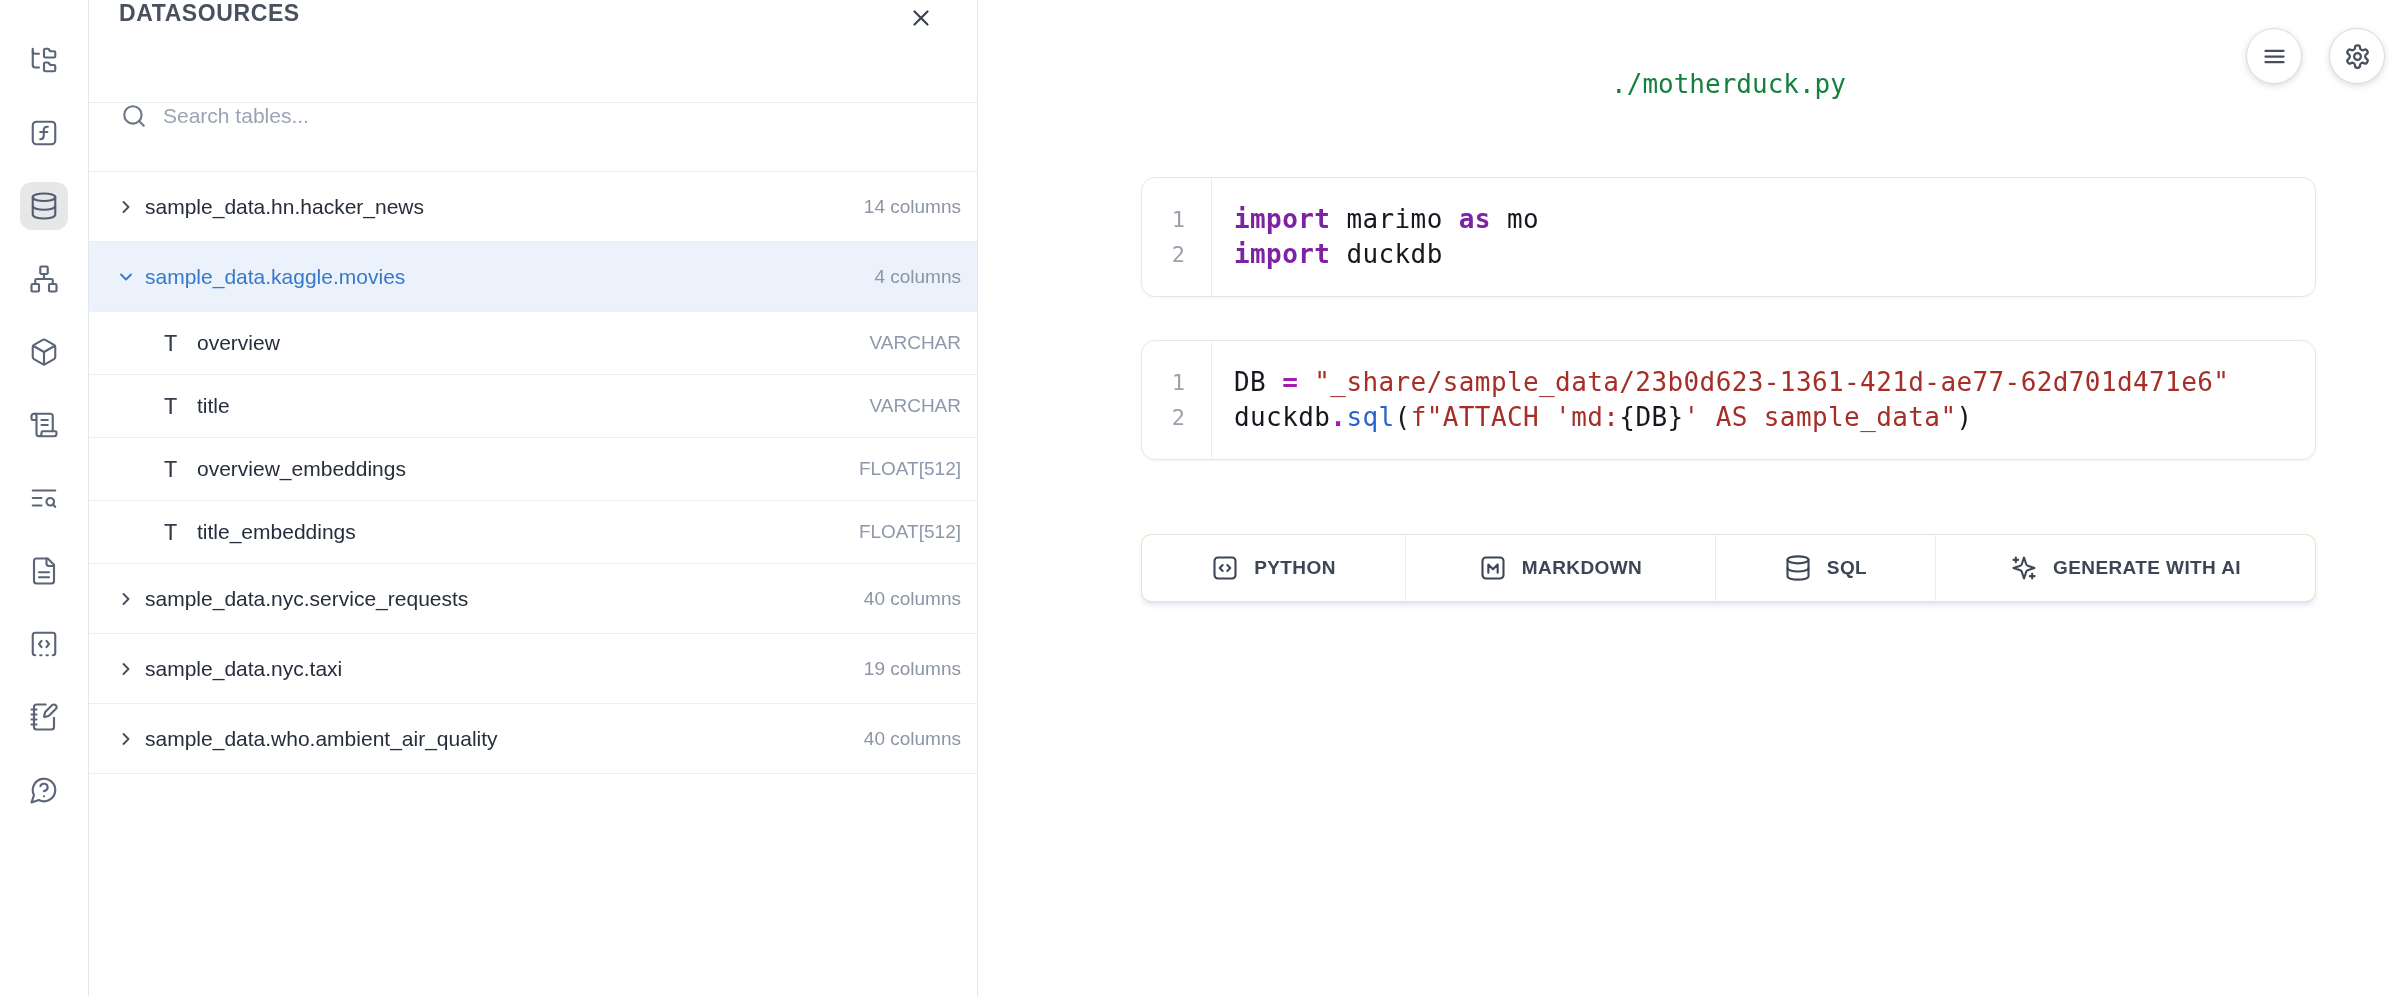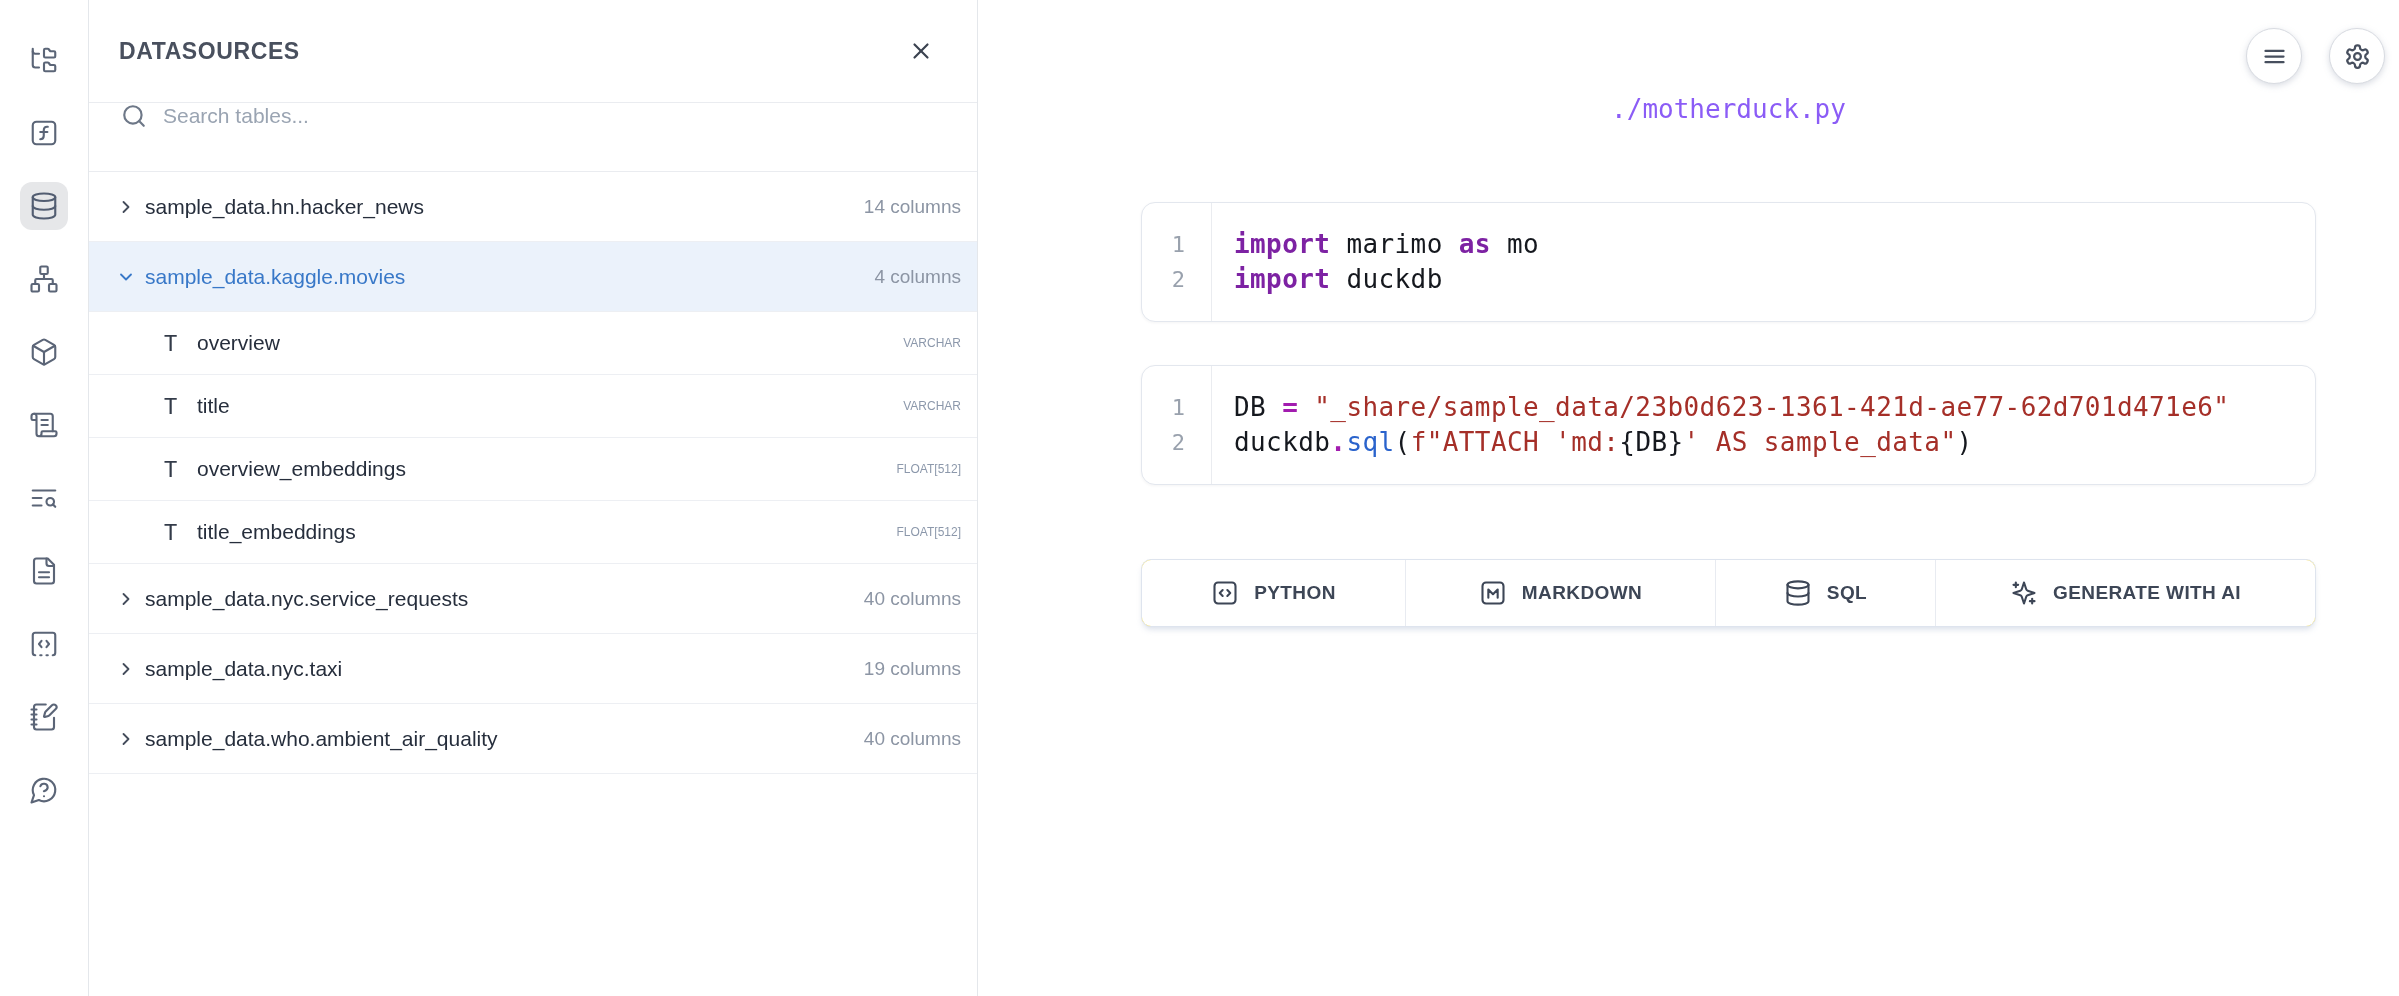--- a/index.html
+++ b/index.html
@@ -16,52 +16,52 @@
   .ic{display:inline-flex;color:inherit}
   .ic svg{display:block}
   .ic30 svg{width:30px;height:30px}
   .ic28 svg{width:28px;height:28px}
   .ic27 svg{width:27px;height:27px}
   .ic26 svg{width:26px;height:26px}
   .ic20 svg{width:20px;height:20px}
 
   
   .panel{width:888px;flex:none;display:flex;flex-direction:column;border-right:1px solid #e4e7eb;background:#fff}
-  .panel-header{height:103px;flex:none;display:flex;align-items:center;
+  .panel-header{height:103px;flex:none;display:flex;
                 padding:0 38px 0 30px;border-bottom:1px solid #eaecf0;box-sizing:border-box}
   .panel-title{font-size:23px;font-weight:bold;letter-spacing:.6px;color:#49505e}
   .close-btn{margin-left:auto;background:none;border:none;width:36px;height:36px;color:#3b4250;
              display:flex;align-items:center;justify-content:center;cursor:pointer;padding:0}
   .search-row{height:69px;flex:none;display:flex;align-items:flex-start;gap:14px;
               padding:0 20px 0 32px;border-bottom:1px solid #eaecf0;color:#6e7888;box-sizing:border-box}
   .search-input{flex:1;border:none;outline:none;font-size:21px;font-family:inherit;color:#333;background:transparent}
   .search-input::placeholder{color:#9aa4b2}
   .table-list{flex:1;overflow:hidden}
   .t-row{height:70px;display:flex;align-items:center;gap:9px;padding:0 16px 0 27px;
          border-bottom:1px solid #edeff3;cursor:pointer;background:#fff;box-sizing:border-box}
   .t-row.selected{background:#ebf2fb}
   .t-chev{color:#444c5b;flex:none}
   .t-row.selected .t-chev,.t-row.selected .t-name{color:#3878c8}
   .t-name{flex:1;font-size:21px;white-space:nowrap;color:#262e3c}
   .t-count{font-size:19px;color:#8c95a4;white-space:nowrap}
   .c-row{height:63px;display:flex;align-items:center;gap:18px;padding:0 16px 0 73px;
          border-bottom:1px solid #edeff3;background:#fff;box-sizing:border-box;cursor:pointer}
   .c-t{font-family:"DejaVu Sans Mono",monospace;font-size:22px;color:#333b49;width:17px;flex:none;text-align:center}
   .c-name{flex:1;font-size:21px;color:#262e3c;white-space:nowrap}
-  .c-type{font-size:12px;color:#8c98ab;white-space:nowrap}
+  .c-type{font-size:19px;color:#8c98ab;white-space:nowrap}
 
   
   .main{flex:1;position:relative;background:#fff}
   .top-actions{position:absolute;top:28px;right:14px;display:flex;gap:27px}
   .circle-btn{width:56px;height:56px;border-radius:50%;border:1px solid #d8dbe1;background:#fff;color:#474f5e;
               display:flex;align-items:center;justify-content:center;cursor:pointer;padding:0;
               box-shadow:0 2px 6px rgba(145,155,175,.35)}
   .content{margin-left:163px;width:1175px}
-  .filename{margin-top:94px;line-height:30px;text-align:center;
-            font-family:"DejaVu Sans Mono",monospace;font-size:26px;color:#8b5cf6}
+  .filename{margin-top:69px;line-height:30px;text-align:center;
+            font-family:"DejaVu Sans Mono",monospace;font-size:26px;color:#15803d}
   .cell{margin-top:43px;display:flex;border:1px solid #e3e7ee;border-radius:14px;background:#fff;
         box-shadow:0 1px 3px rgba(30,41,59,.05);overflow:hidden;box-sizing:border-box}
   #cell-list .cell:first-child{margin-top:78px}
   .gutter{width:70px;flex:none;border-right:1px solid #eaecf0;padding:24px 26px 24px 0;box-sizing:border-box;text-align:right}
   .ln{font-family:"DejaVu Sans Mono",monospace;font-size:22px;line-height:35px;color:#99a1ad}
   .code{padding:24px 0 24px 22px;white-space:pre;font-family:"DejaVu Sans Mono",monospace;
         font-size:26px;line-height:35px;letter-spacing:.4px}
   .cl{min-height:35px}
   .tok-kw{color:#7d22a3;font-weight:bold}
   .tok-op{color:#a21caf;font-weight:bold}

